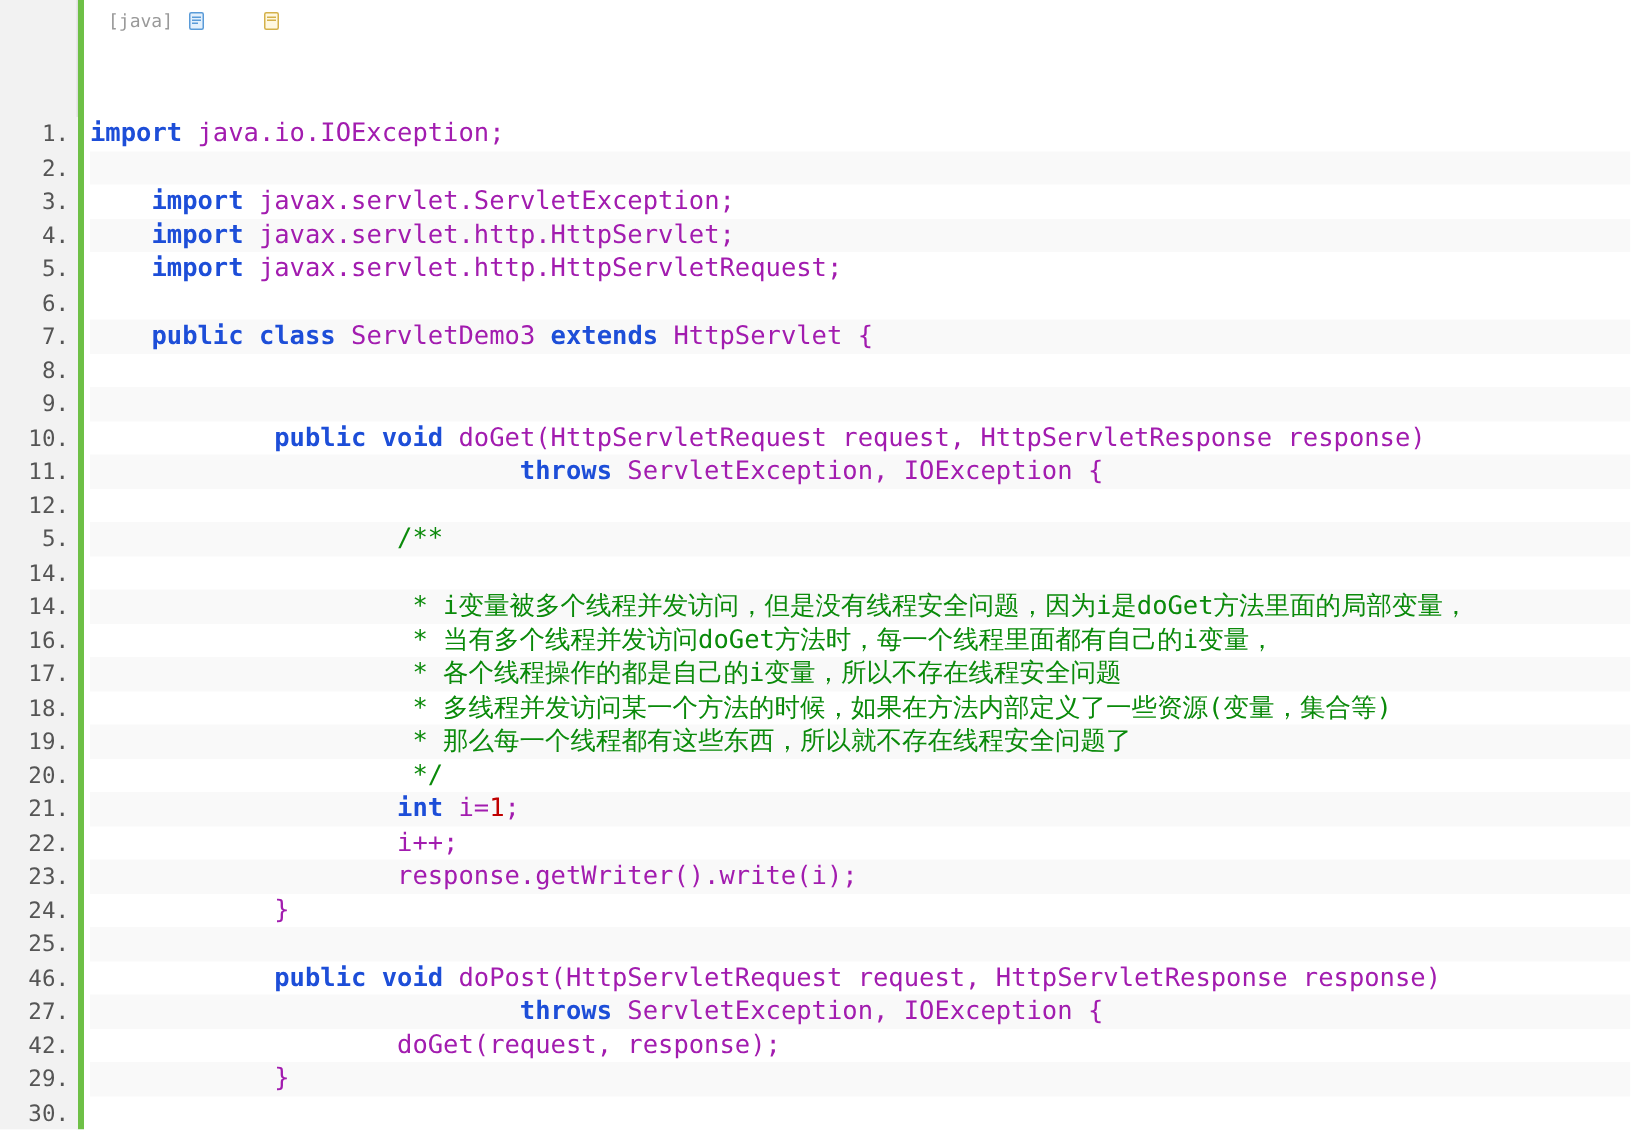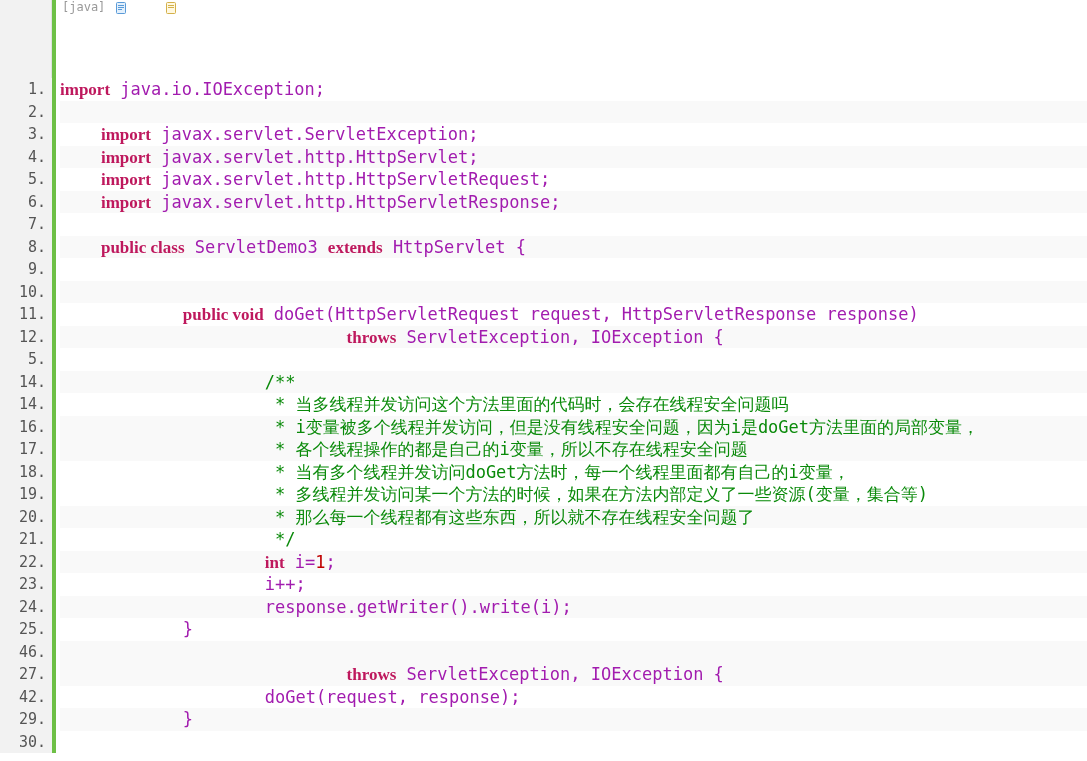--- a/index.html
+++ b/index.html
@@ -19,22 +19,23 @@
       border-right: 1px solid #e0e0e0;
       flex-shrink: 0;
     }
     .editor-wrap {
       flex: 1;
       border-left: 4px solid #6ec046;
       position: relative;
     }
     .toolbar {
       display: flex;
+      align-items: center;
       height: 28px;
-      padding-left: 6px;
+      padding-left: 16px;
       gap: 8px;
       font-size: 12px;
       color: #888;
     }
     .toolbar-label {
       color: #999;
     }
     .tb-icon {
       width: 16px;
       height: 16px;
@@ -69,21 +70,21 @@
     .code-line {
       height: 22.5px;
       line-height: 22.5px;
       white-space: pre;
       font-family: 'Consolas', 'Microsoft YaHei', monospace;
       color: #333;
     }
     .code-line.alt {
       background: #f9f9f9;
     }
-    .kw { color: #be185d; font-weight: bold; font-family: Liberation Serif, serif; }
+    .kw { color: #1d4ed8; font-weight: bold; }
     .cmt { color: #0a8a0a; }
     .num { color: #c00000; }
     .txt { color: #a21caf; }
   </style>
 </head>
 <body>
 
 <div class="gutter-outer"></div>
 
 <div class="editor-wrap">
@@ -140,39 +141,39 @@
         <div>42.</div>
         <div>29.</div>
         <div>30.</div>
       </div>
     <div class="code-lines" id="code-lines">
         <div class="code-line"><span></span><span class="kw">import</span><span class="txt"> java.io.IOException;</span></div>
         <div class="code-line alt"><span></span></div>
         <div class="code-line"><span>    </span><span class="kw">import</span><span class="txt"> javax.servlet.ServletException;</span></div>
         <div class="code-line alt"><span>    </span><span class="kw">import</span><span class="txt"> javax.servlet.http.HttpServlet;</span></div>
         <div class="code-line"><span>    </span><span class="kw">import</span><span class="txt"> javax.servlet.http.HttpServletRequest;</span></div>
-        <div class="code-line alt"><span>    </span><span class="kw">import</span><span class="txt"> javax.servlet.http.HttpServletResponse;</span></div>
         <div class="code-line"><span></span></div>
         <div class="code-line alt"><span>    </span><span class="kw">public class</span><span class="txt"> ServletDemo3 </span><span class="kw">extends</span><span class="txt"> HttpServlet {</span></div>
         <div class="code-line"><span></span></div>
         <div class="code-line alt"><span></span></div>
         <div class="code-line"><span>            </span><span class="kw">public void</span><span class="txt"> doGet(HttpServletRequest request, HttpServletResponse response)</span></div>
         <div class="code-line alt"><span>                            </span><span class="kw">throws</span><span class="txt"> ServletException, IOException {</span></div>
         <div class="code-line"><span></span></div>
         <div class="code-line alt"><span>                    </span><span class="cmt">/**</span></div>
-        <div class="code-line"><span>                    </span><span class="cmt"> * 当多线程并发访问这个方法里面的代码时，会存在线程安全问题吗</span></div>
+        <div class="code-line"><span>                    </span></div>
         <div class="code-line alt"><span>                    </span><span class="cmt"> * i变量被多个线程并发访问，但是没有线程安全问题，因为i是doGet方法里面的局部变量，</span></div>
+        <div class="code-line"><span>                    </span><span class="cmt"> * 当有多个线程并发访问doGet方法时，每一个线程里面都有自己的i变量，</span></div>
         <div class="code-line alt"><span>                    </span><span class="cmt"> * 各个线程操作的都是自己的i变量，所以不存在线程安全问题</span></div>
-        <div class="code-line"><span>                    </span><span class="cmt"> * 当有多个线程并发访问doGet方法时，每一个线程里面都有自己的i变量，</span></div>
         <div class="code-line"><span>                    </span><span class="cmt"> * 多线程并发访问某一个方法的时候，如果在方法内部定义了一些资源(变量，集合等)</span></div>
         <div class="code-line alt"><span>                    </span><span class="cmt"> * 那么每一个线程都有这些东西，所以就不存在线程安全问题了</span></div>
         <div class="code-line"><span>                    </span><span class="cmt"> */</span></div>
         <div class="code-line alt"><span>                    </span><span class="kw">int</span><span class="txt"> i=</span><span class="num">1</span><span class="txt">;</span></div>
         <div class="code-line"><span>                    </span><span class="txt">i++;</span></div>
         <div class="code-line alt"><span>                    </span><span class="txt">response.getWriter().write(i);</span></div>
         <div class="code-line"><span>            </span><span class="txt">}</span></div>
         <div class="code-line alt"><span></span></div>
+        <div class="code-line"><span>            </span><span class="kw">public void</span><span class="txt"> doPost(HttpServletRequest request, HttpServletResponse response)</span></div>
         <div class="code-line alt"><span>                            </span><span class="kw">throws</span><span class="txt"> ServletException, IOException {</span></div>
         <div class="code-line"><span>                    </span><span class="txt">doGet(request, response);</span></div>
         <div class="code-line alt"><span>            </span><span class="txt">}</span></div>
       </div>
   </div>
 </div>
 
 </body></html>

